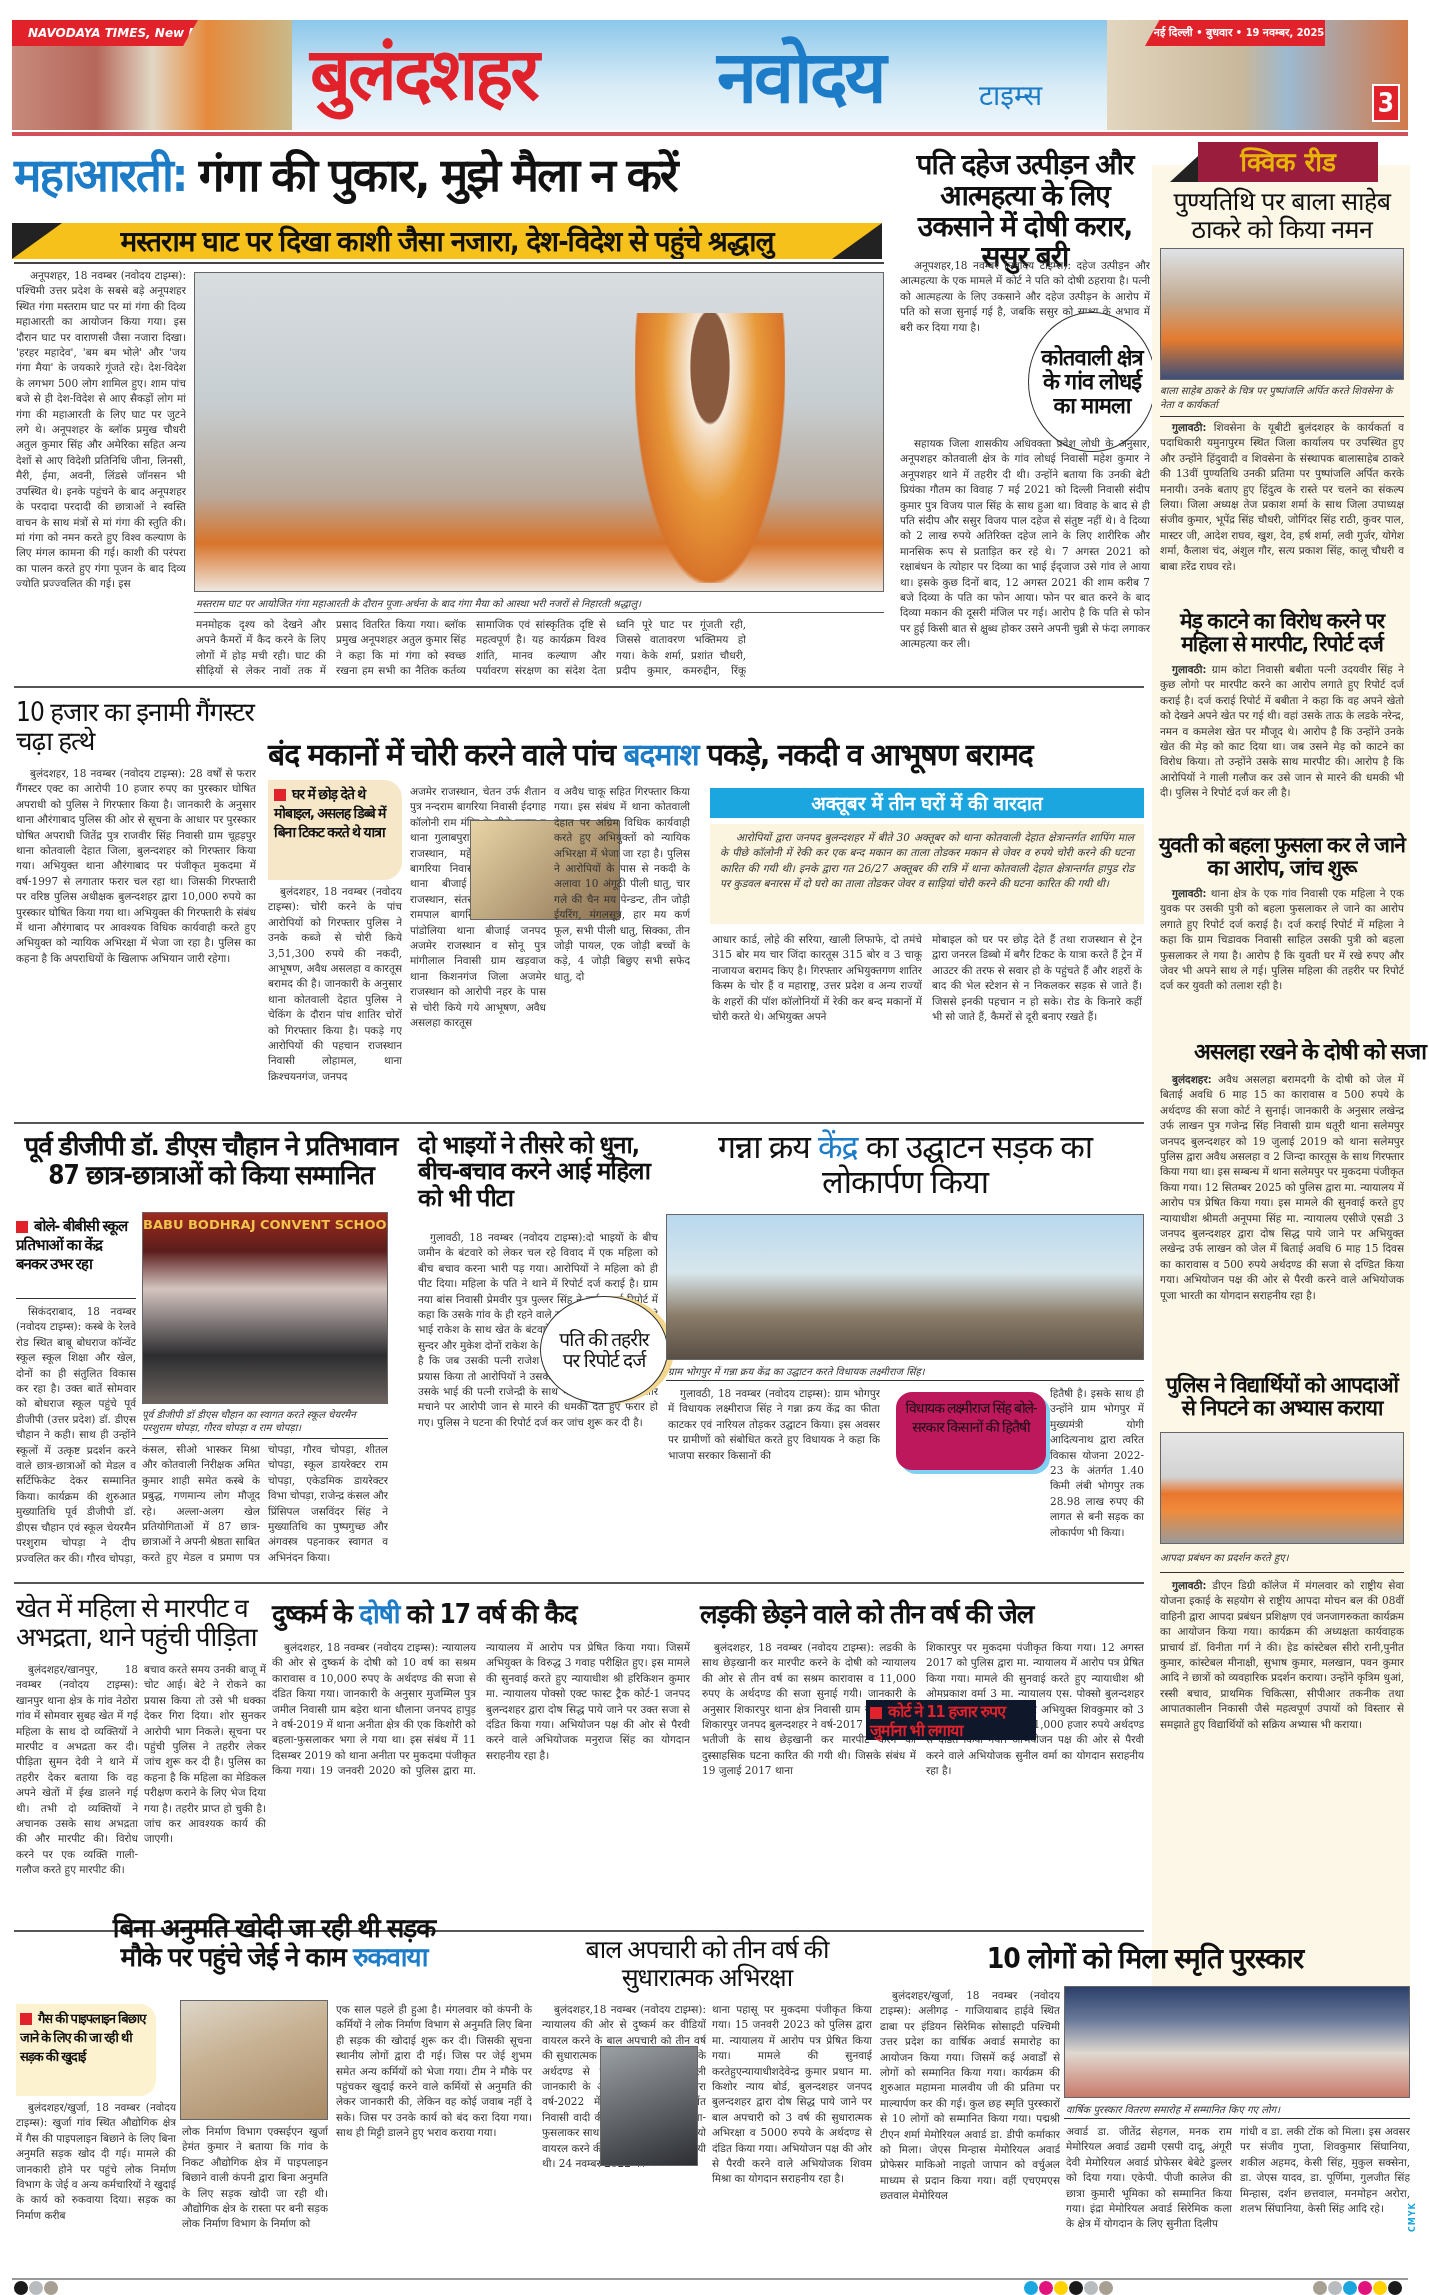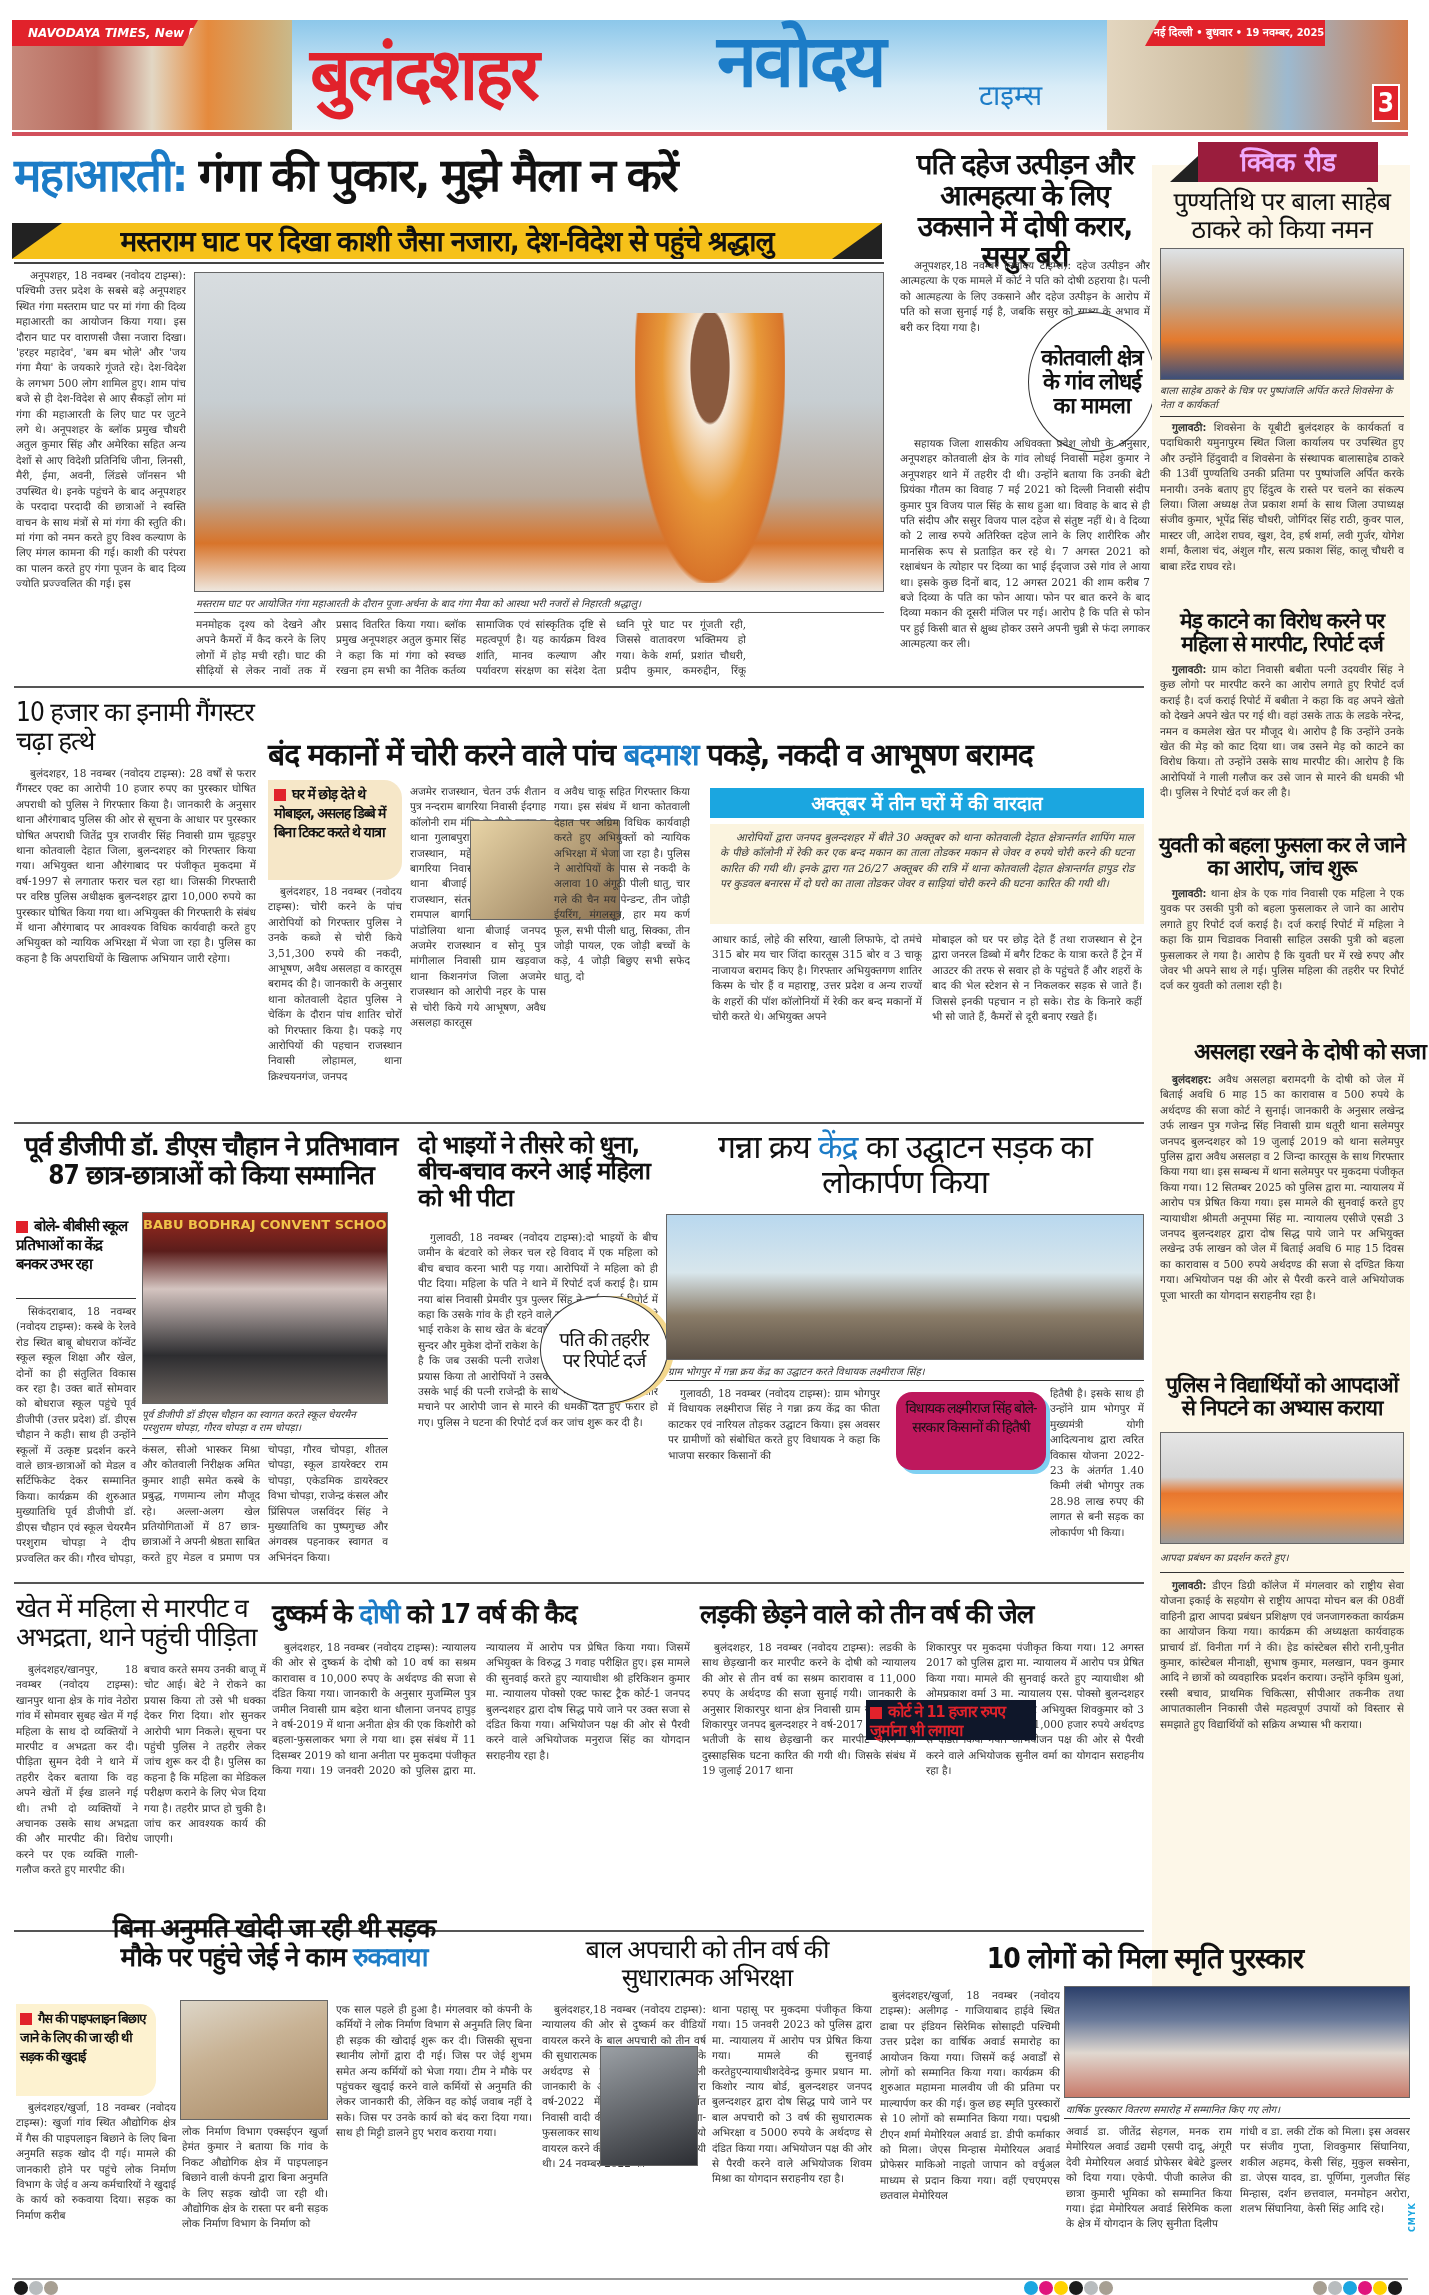--- a/index.html
+++ b/index.html
@@ -15,21 +15,21 @@
 .dot{display:inline-block;width:14px;height:14px;border-radius:50%;margin-right:1px}
 </style>
 </head>
 <body>
 
 <div class="abs" style="left:12px;top:20px;width:1396px;height:110px;background:linear-gradient(180deg,#8cc7ea 0%,#d8ecf7 60%,#eef6fb 100%);">
   <div class="abs" style="left:0;top:0;width:280px;height:110px;background:linear-gradient(90deg,#c78a7c 0%,#b5675a 30%,#e2d7c4 50%,#e58a3d 70%,#c9b98a 100%);"></div>
   <div class="abs" style="left:1095px;top:0;width:301px;height:110px;background:linear-gradient(90deg,#e3d6bf 0%,#c8b79a 45%,#9db9cf 60%,#d27a4a 100%);"></div>
   <div class="abs" style="left:0;top:0;width:186px;height:26px;background:#e1222b;clip-path:polygon(0 0,100% 0,92% 100%,0 100%);color:#fff;font:italic bold 12px 'DejaVu Sans',sans-serif;line-height:26px;padding-left:16px;white-space:nowrap">NAVODAYA TIMES, New Delhi</div>
   <div class="abs head" style="left:298px;top:15px;font-size:72px;color:#e1222b;letter-spacing:-3px">बुलंदशहर</div>
-  <div class="abs head" style="left:705px;top:2px;font-size:72px;color:#1c7cc7;letter-spacing:-3px">नवोदय</div>
+  <div class="abs head" style="left:705px;top:18px;font-size:72px;color:#1c7cc7;letter-spacing:-3px">नवोदय</div>
   <div class="abs" style="left:967px;top:55px;font:28px 'DejaVu Sans',sans-serif;color:#1c7cc7">टाइम्स</div>
   <div class="abs" style="left:1133px;top:0;width:180px;height:26px;background:#e1222b;clip-path:polygon(8% 0,100% 0,100% 100%,0 100%);color:#fff;font:bold 11px 'DejaVu Sans Condensed','DejaVu Sans',sans-serif;line-height:26px;text-align:center;white-space:nowrap;padding-left:8px">नई दिल्ली • बुधवार • 19 नवम्बर, 2025</div>
   <div class="abs" style="left:1360px;top:64px;width:28px;height:38px;background:#e1222b;border:2px solid #fff;color:#fff;font:bold 26px 'DejaVu Sans Condensed','DejaVu Sans',sans-serif;text-align:center;line-height:34px">3</div>
 </div>
 <div class="abs" style="left:12px;top:132px;width:1396px;height:4px;background:#d2505c"></div>
 
 <div class="abs head" style="left:14px;top:150px;font-size:46px;letter-spacing:-2px;white-space:nowrap">
   <span style="color:#1c7cc7">महाआरती:</span>
   <span>गंगा की पुकार, मुझे मैला न करें</span>
 </div>
@@ -54,21 +54,21 @@
 <div class="abs head" style="left:900px;top:150px;width:250px;font-size:28px;text-align:center;font-weight:bold">पति दहेज उत्पीड़न और आत्महत्या के लिए उकसाने में दोषी करार, ससुर बरी</div>
 <div class="abs body-text" style="left:900px;top:258px;width:250px;height:110px;text-indent:14px">अनूपशहर,18 नवम्बर (नवोदय टाइम्स): दहेज उत्पीड़न और आत्महत्या के एक मामले में कोर्ट ने पति को दोषी ठहराया है। पत्नी को आत्महत्या के लिए उकसाने और दहेज उत्पीड़न के आरोप में पति को सजा सुनाई गई है, जबकि ससुर को साक्ष्य के अभाव में बरी कर दिया गया है।</div>
 <div class="abs circle" style="left:1028px;top:312px;width:128px;height:140px;padding:10px">
   <span class="head" style="font-size:22px">कोतवाली क्षेत्र के गांव लोधई का मामला</span>
 </div>
 <div class="abs body-text" style="left:900px;top:436px;width:250px;height:244px;text-indent:14px">सहायक जिला शासकीय अधिवक्ता प्रवेश लोधी के अनुसार, अनूपशहर कोतवाली क्षेत्र के गांव लोधई निवासी महेश कुमार ने अनूपशहर थाने में तहरीर दी थी। उन्होंने बताया कि उनकी बेटी प्रियंका गौतम का विवाह 7 मई 2021 को दिल्ली निवासी संदीप कुमार पुत्र विजय पाल सिंह के साथ हुआ था। विवाह के बाद से ही पति संदीप और ससुर विजय पाल दहेज से संतुष्ट नहीं थे। वे दिव्या को 2 लाख रुपये अतिरिक्त दहेज लाने के लिए शारीरिक और मानसिक रूप से प्रताड़ित कर रहे थे। 7 अगस्त 2021 को रक्षाबंधन के त्योहार पर दिव्या का भाई ईद्जाज उसे गांव ले आया था। इसके कुछ दिनों बाद, 12 अगस्त 2021 की शाम करीब 7 बजे दिव्या के पति का फोन आया। फोन पर बात करने के बाद दिव्या मकान की दूसरी मंजिल पर गई। आरोप है कि पति से फोन पर हुई किसी बात से क्षुब्ध होकर उसने अपनी चुन्नी से फंदा लगाकर आत्महत्या कर ली।</div>
 
 <div class="abs" style="left:1152px;top:165px;width:258px;height:1880px;background:#fdf7e8"></div>
 <div class="abs" style="left:1190px;top:142px;width:200px;height:40px">
   <div class="abs" style="left:-20px;top:14px;width:0;height:0;border-bottom:26px solid #222;border-left:28px solid transparent"></div>
-  <div class="abs" style="left:8px;top:0;width:180px;height:40px;background:#9a1d3d;color:#f0abfc;font:bold 26px 'DejaVu Sans',sans-serif;text-align:center;line-height:40px">क्विक रीड</div>
+  <div class="abs" style="left:8px;top:0;width:180px;height:40px;background:#9a1d3d;color:#eab308;font:bold 26px 'DejaVu Sans',sans-serif;text-align:center;line-height:40px">क्विक रीड</div>
 </div>
 
 <div class="abs head" style="left:1158px;top:188px;width:248px;font-size:25px;font-weight:normal;text-align:center;letter-spacing:-0.5px">पुण्यतिथि पर बाला साहेब ठाकरे को किया नमन</div>
 <div class="abs photo" style="left:1160px;top:248px;width:244px;height:132px;background:linear-gradient(180deg,#dfe3e6 0%,#c2a88f 40%,#e47a2e 70%,#3c4f7a 100%)"></div>
 <div class="abs caption" style="left:1160px;top:384px;width:244px;line-height:14px">बाला साहेब ठाकरे के चित्र पर पुष्पांजलि अर्पित करते शिवसेना के नेता व कार्यकर्ता</div>
 <div class="abs" style="left:1160px;top:416px;width:244px;height:1px;background:#333"></div>
 <div class="abs body-text" style="left:1160px;top:420px;width:244px;height:150px;text-indent:12px">
   <b>गुलावठी:</b> <span>शिवसेना के यूबीटी बुलंदशहर के कार्यकर्ता व पदाधिकारी यमुनापुरम स्थित जिला कार्यालय पर उपस्थित हुए और उन्होंने हिंदुवादी व शिवसेना के संस्थापक बालासाहेब ठाकरे की 13वीं पुण्यतिथि उनकी प्रतिमा पर पुष्पांजलि अर्पित करके मनायी। उनके बताए हुए हिंदुत्व के रास्ते पर चलने का संकल्प लिया। जिला अध्यक्ष तेज प्रकाश शर्मा के साथ जिला उपाध्यक्ष संजीव कुमार, भूपेंद्र सिंह चौधरी, जोगिंदर सिंह राठी, कुवर पाल, मास्टर जी, आदेश राघव, खुश, देव, हर्ष शर्मा, लवी गुर्जर, योगेश शर्मा, कैलाश चंद, अंशुल गौर, सत्य प्रकाश सिंह, कालू चौधरी व बाबा हरेंद्र राघव रहे।</span>
 </div>
 

